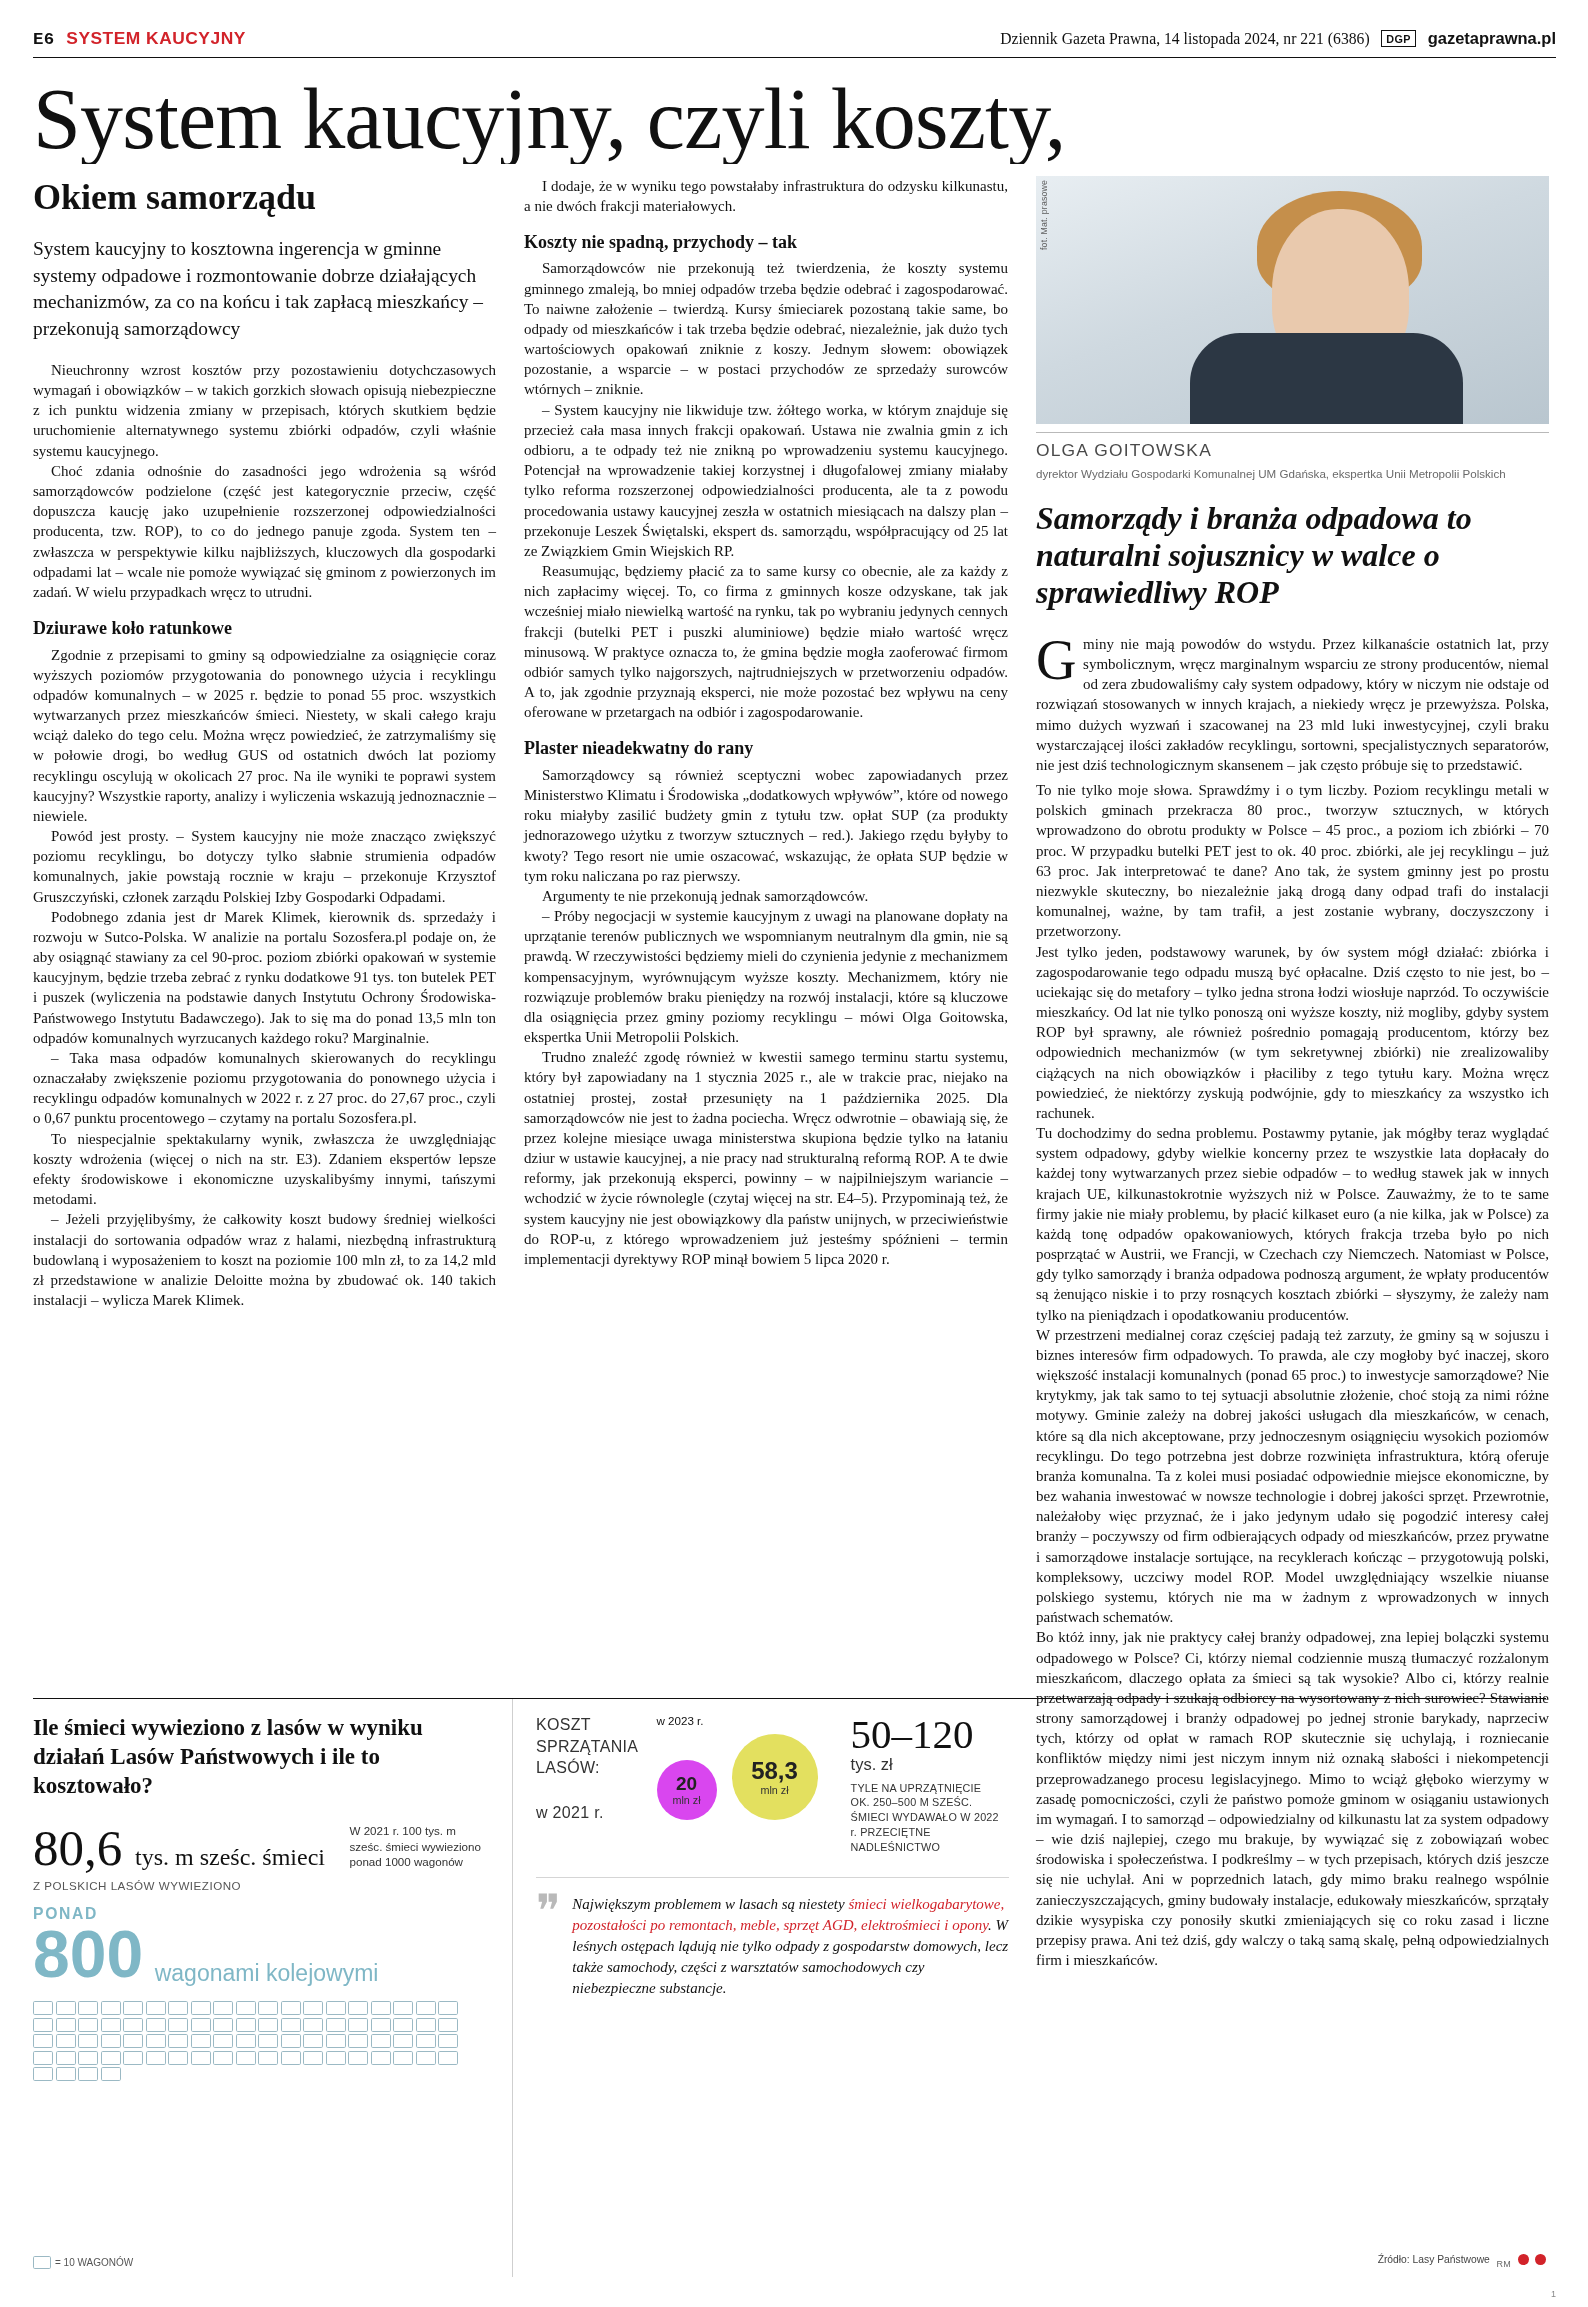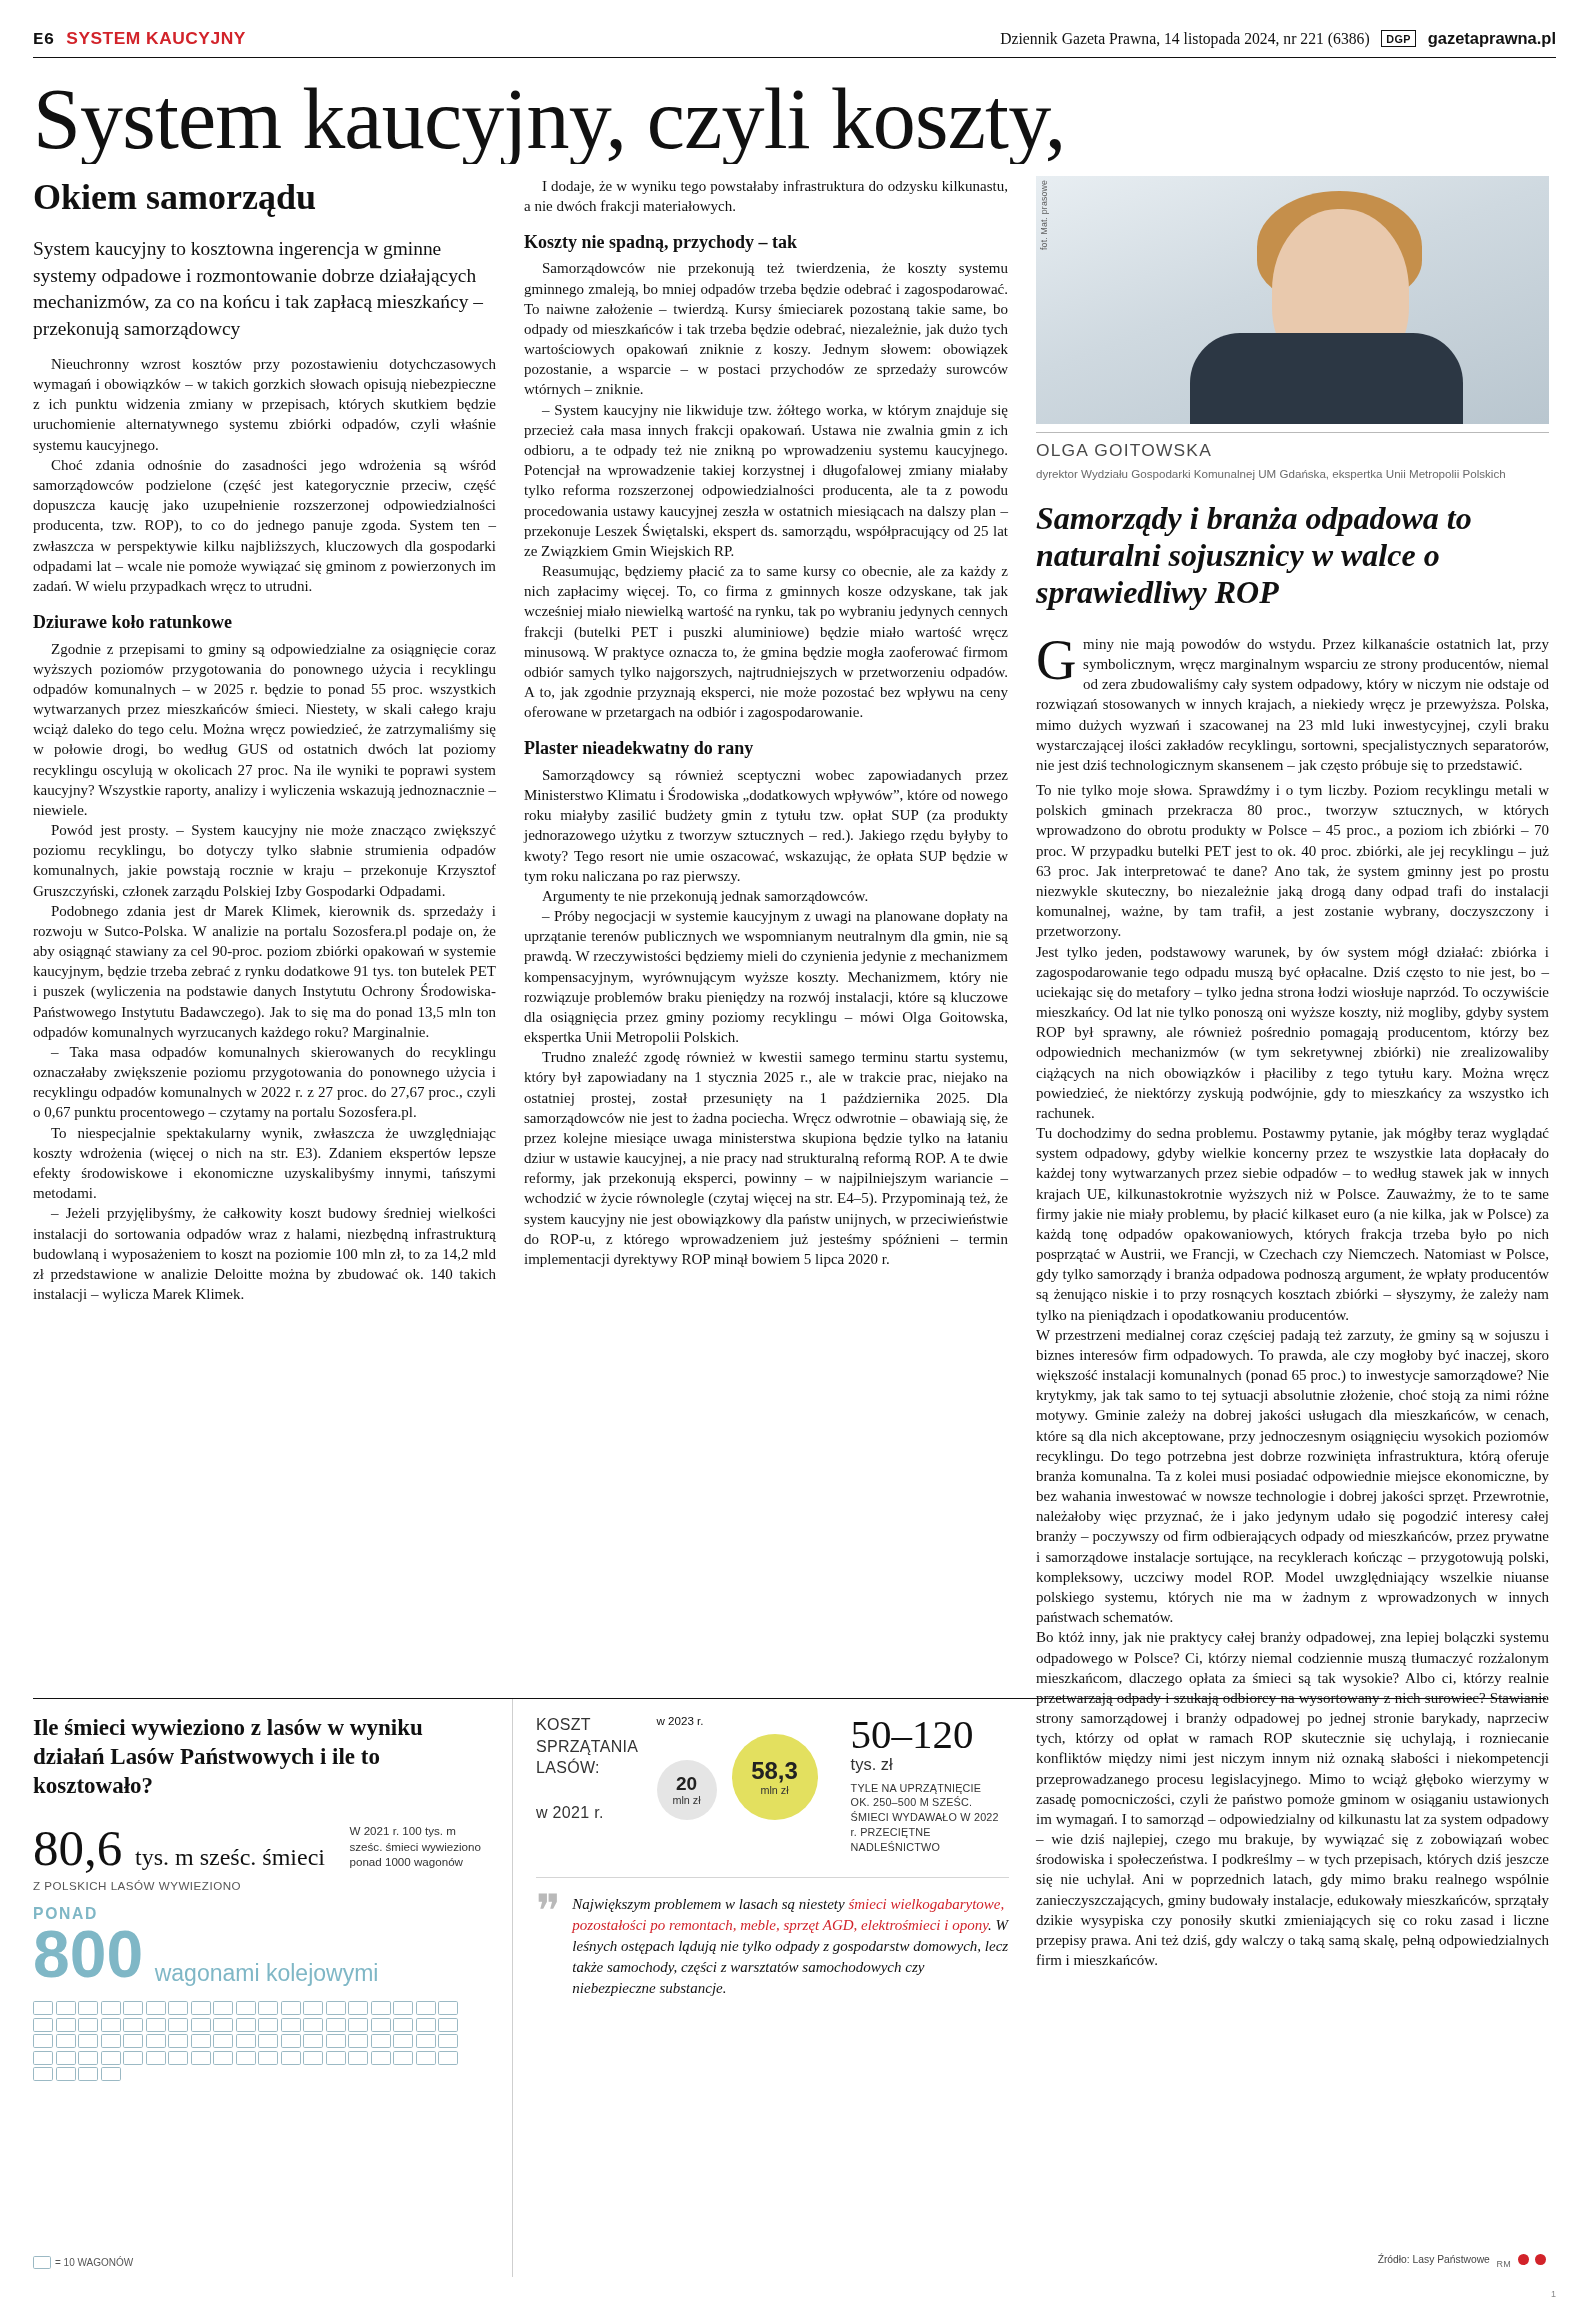--- a/index.html
+++ b/index.html
@@ -36,21 +36,21 @@
   .col { width:calc((1523px - 56px)/3); }
   .col.c1 { width:463px; }
   .col.c2 { width:484px; }
   .col.c3 { width:513px; }
 
   .kicker {
     font-family:"Liberation Serif", serif;
     font-size:36px; font-weight:bold; margin:3.3px 0 21.5px 0; line-height:1;
   }
   .lede {
-    font-size:19.4px; line-height:1.36; margin-bottom:12px;
+    font-size:19.4px; line-height:1.36; margin-bottom:18px;
   }
   p.body { font-size:15px; line-height:1.345; text-align:justify; margin:0; text-indent:18px; hyphens:auto; }
   p.body.first { text-indent:18px; }
   h3.sub {
     font-family:"Liberation Serif", serif;
     font-size:18px; font-weight:bold; margin:15.7px 0 5.8px 0; text-indent:0;
   }
 
   
   .portrait-wrap { position:relative; width:100%; }
@@ -112,21 +112,21 @@
   .wagon-lbl { font-family:"Liberation Sans", sans-serif; font-size:23px; color:#7fb7c6; line-height:1.1; }
   .note-2021 { position:absolute; right:21.5px; top:124px; width:141px; font-family:"Liberation Sans", sans-serif; font-size:11.6px; line-height:1.35; color:#333; }
   .train { margin-top:15px; display:flex; flex-wrap:wrap; gap:2.5px 2.5px; width:430px; }
   .car { width:20px; height:14px; border:0.8px solid #9bb9c4; border-radius:1.7px; background:#fff; }
   .legend { position:absolute; left:0; bottom:8.3px; font-family:"Liberation Sans", sans-serif; font-size:10px; color:#555; display:flex; align-items:center; gap:4px;justify-content:flex-end; }
   .legend .car { width:18px; height:12.4px; }
 
   .ir-top { display:flex; gap:21.5px; }
   .kost-lbl { font-family:"Liberation Sans", sans-serif; font-size:16px; line-height:1.35; color:#333; width:99px; letter-spacing:0.3px; }
   .bubble-row { display:flex; align-items:flex-end; gap:15px; }
-  .bubble { border-radius:50%; background:#e5e5e5; display:flex; flex-direction:column; align-items:center; justify-content:center; font-family:"Liberation Sans", sans-serif; }
+  .bubble { border-radius:50%; background:#d946ef; display:flex; flex-direction:column; align-items:center; justify-content:center; font-family:"Liberation Sans", sans-serif; }
   .bubble.small { width:60px; height:60px; }
   .bubble.large { width:86px; height:86px; background:#e3e05f; }
   .bub-val { font-weight:bold; font-size:19px; color:#222; }
   .bubble.large .bub-val { font-size:24px; }
   .bub-unit { font-size:10.8px; color:#333; margin-top:-1.7px; }
   .price-range { font-family:"Liberation Serif", serif; font-size:41px; line-height:1; }
   .price-unit { font-family:"Liberation Sans", sans-serif; font-size:16.5px; color:#333; }
   .right-note { font-family:"Liberation Sans", sans-serif; font-size:10.8px; line-height:1.38; color:#333; width:149px; letter-spacing:0.2px; }
   .info-headline2 { font-family:"Liberation Serif", serif; font-size:21.5px; font-weight:bold; line-height:1.28; margin-top:30px; }
   .info-headline2 .red { color:#d2232a; }

